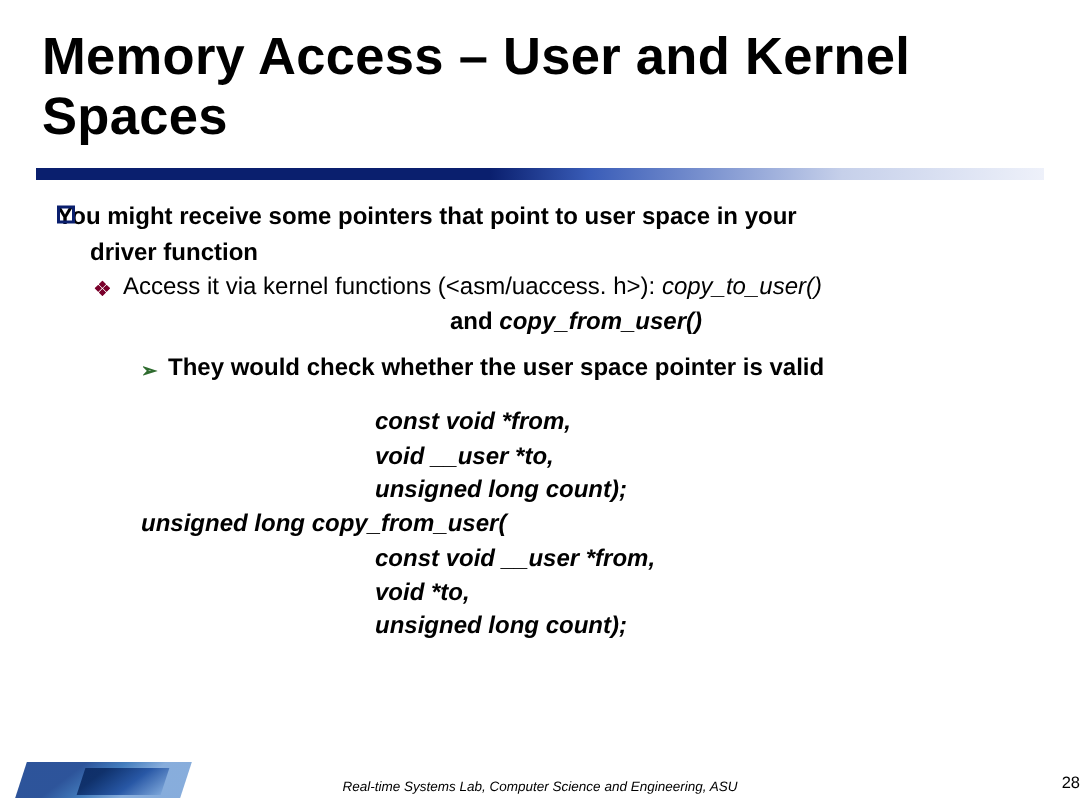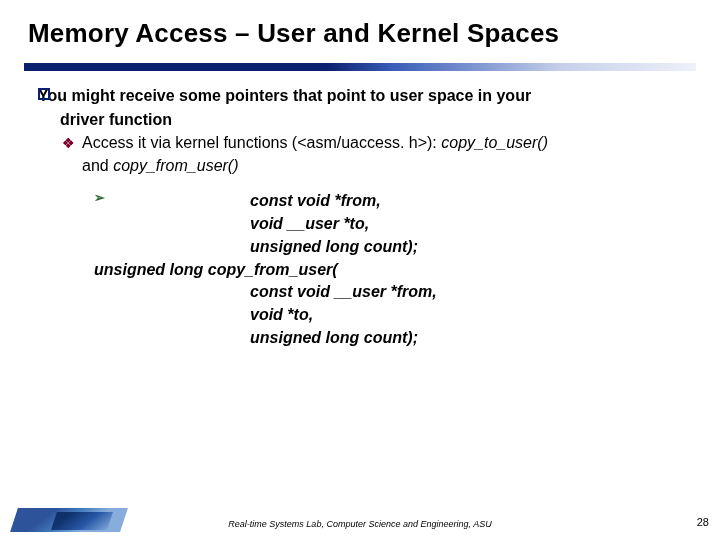--- a/index.html
+++ b/index.html
@@ -1,30 +1,30 @@
 <!DOCTYPE html>
 <html><head>
 <meta charset="utf-8">
 <style>
   * { margin: 0; padding: 0; box-sizing: border-box; }
   html, body { width: 720px; height: 540px; background: #fff; font-family: Arial, Helvetica, sans-serif; color: #000; }
   .slide { position: relative; width: 720px; height: 540px; }
-  .title { font-size: 26px; font-weight: bold; padding: 18px 15px 8px 28px; letter-spacing: 0.2px; }
+  .title { font-size: 35px; font-weight: bold; padding: 18px 15px 8px 28px; letter-spacing: 0.2px; }
   .rule {
     height: 8px;
     margin: 6px 24px 14px 24px;
     background: linear-gradient(to right, #0a1f6e 0%, #0a1f6e 45%, #3a5db8 55%, #c6d0ea 80%, #eef1fa 100%);
   }
   .content { padding: 0 34px 0 38px; font-size: 16px; line-height: 1.35; }
   .l1 { position: relative; font-weight: bold; margin-bottom: 2px; }
   .l1 .marker { position: absolute; left: 0; top: 3px; width: 12px; height: 12px; border: 2px solid #0a1f6e; }
   .l1-cont { font-weight: bold; padding-left: 22px; margin-bottom: 2px; }
   .l2 { position: relative; padding-left: 44px; font-weight: normal; margin-bottom: 1px; }
   .l2 .marker { position: absolute; left: 24px; top: 2px; color: #7a002b; font-size: 14px; }
-  .l2-cont { padding-left: 44px; font-weight: normal; margin-bottom: 1px; }
+  .l2-cont { padding-left: 44px; font-weight: bold; margin-bottom: 1px; text-align: center; }
   .l3 { position: relative; padding-left: 74px; font-weight: bold; margin-top: 10px; margin-bottom: 14px; }
   .l3 .marker { position: absolute; left: 56px; top: 3px; color: #2e6b2e; font-size: 13px; }
   .codeblock { padding-left: 56px; font-style: italic; font-weight: bold; font-size: 16px; line-height: 1.42; }
   .code-line { white-space: pre; }
   .indent { display: inline-block; width: 156px; }
   .footer {
     position: absolute; left: 0; right: 0; bottom: 8px; height: 26px;
   }
   .footer-deco {
     position: absolute; left: 14px; bottom: 0; width: 110px; height: 24px;
@@ -36,21 +36,21 @@
     position: absolute; left: 54px; bottom: 2px; width: 56px; height: 18px;
     background: linear-gradient(135deg, #0b2a63 20%, #1f4fa0 60%, #7aa4d8 100%);
     transform: skewX(-18deg);
     opacity: 0.9;
   }
   .footer-text {
     position: absolute; left: 50%; transform: translateX(-50%); bottom: 3px;
     font-size: 9px; font-style: italic; color: #000; margin-top: 20px;
   }
   .page-num {
-    position: absolute; right: 11px; bottom: 4px; font-size: 11px; color: #000;
+    position: absolute; right: 0; bottom: 4px; font-size: 11px; color: #000;
   }
 </style>
 </head>
 <body>
 
 <div class="slide">
 
   <div class="title">Memory Access – User and Kernel Spaces</div>
   <div class="rule"></div>
 
@@ -71,20 +71,21 @@
     <div class="l2">
       <span class="marker">❖</span>
       <span>Access it via kernel functions (&lt;asm/uaccess. h&gt;): </span><i>copy_to_user()</i>
     </div>
     <div class="l2-cont">
       <span>and </span><i>copy_from_user()</i>
     </div>
 
     <div class="l3">
       <span class="marker">➢</span>
+      <span>They would check whether the user space pointer is valid</span>
     </div>
 
     <div class="codeblock">
       <div class="code-line"><span class="indent"></span><span>const void *from,</span></div>
       <div class="code-line"><span class="indent"></span><span>void __user *to,</span></div>
       <div class="code-line"><span class="indent"></span><span>unsigned long count);</span></div>
       <div class="code-line">unsigned long copy_from_user(</div>
       <div class="code-line"><span class="indent"></span><span>const void __user *from,</span></div>
       <div class="code-line"><span class="indent"></span><span>void *to,</span></div>
       <div class="code-line"><span class="indent"></span><span>unsigned long count);</span></div>

